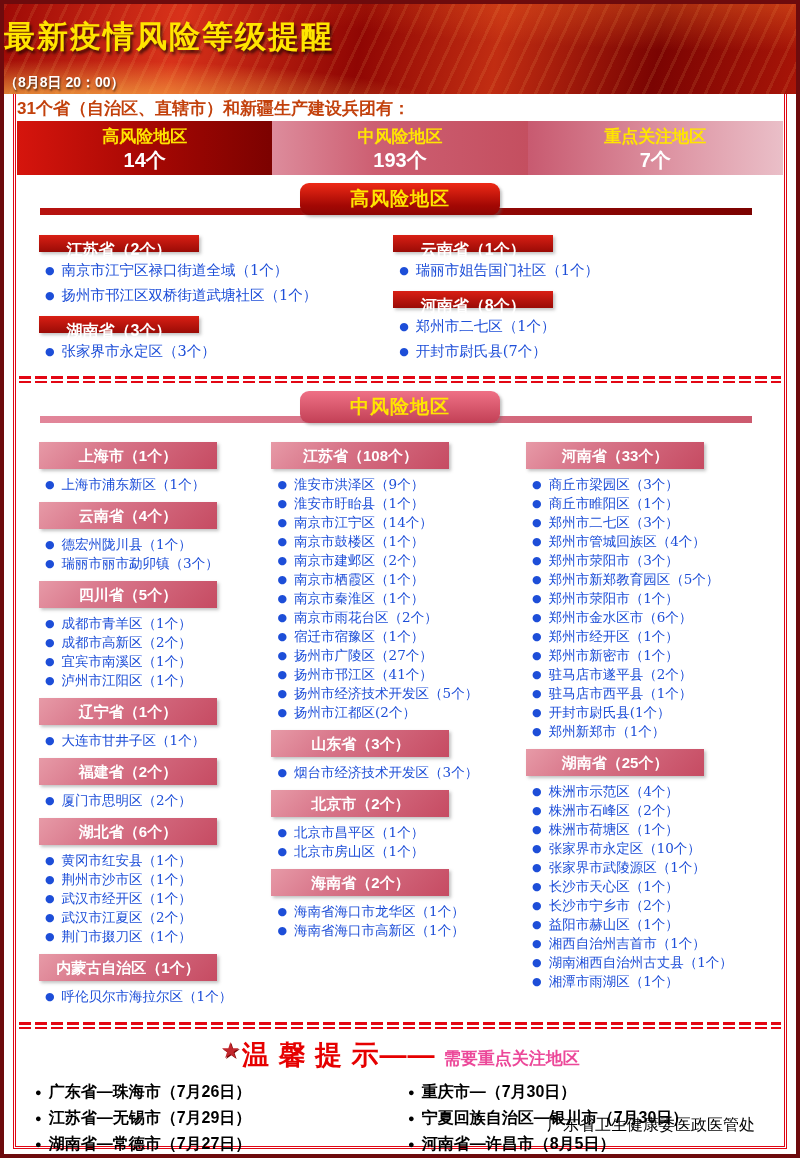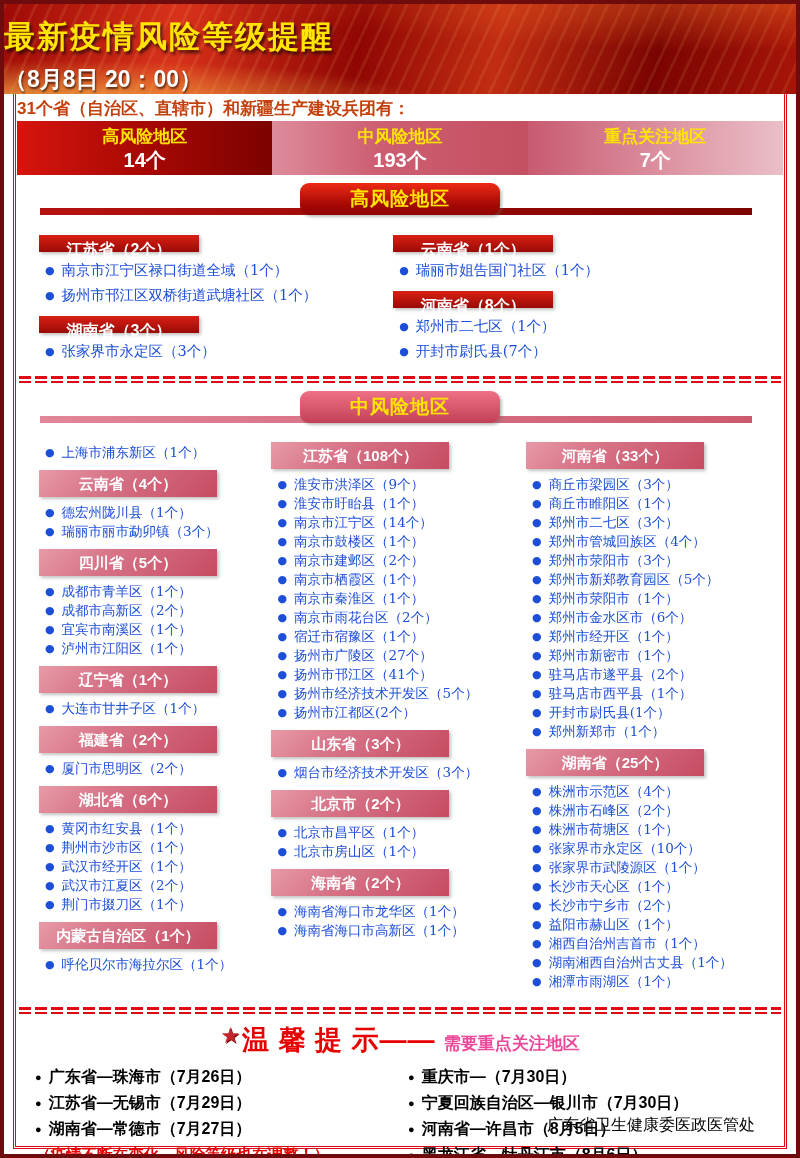--- a/index.html
+++ b/index.html
@@ -20,21 +20,21 @@
     background:
       radial-gradient(120% 120% at 6% 110%, rgba(247,176,70,.9) 0%, rgba(247,176,70,0) 40%),
       radial-gradient(140% 130% at 98% -10%, rgba(255,120,40,.45) 0%, rgba(255,120,40,0) 48%),
       repeating-linear-gradient(115deg, rgba(255,210,120,.10) 0 3px, rgba(0,0,0,0) 3px 14px),
       linear-gradient(100deg,#9e0a06 0%,#d8321a 22%,#8f0603 45%,#c12d12 62%,#7a0402 82%,#a81508 100%);
   }
   .banner-title{
     margin-top:12px;font-size:31px;font-weight:bold;color:#ffe500;
     letter-spacing:2px;text-shadow:2px 3px 3px rgba(0,0,0,.65);
   }
-  .banner-date{margin-top:6px;font-size:23px;font-weight:bold;color:#fff;text-shadow:1px 2px 2px rgba(0,0,0,.6);}
+  .banner-date{margin-top:16px;font-size:14px;font-weight:bold;color:#fff;text-shadow:1px 2px 2px rgba(0,0,0,.6);}
   
   .content{position:absolute;left:13px;right:13px;top:92px;bottom:8px;}
   .subtitle-row{height:25px;line-height:25px;text-align:left;font-size:17px;font-weight:bold;color:#c2410c;}
   .stats{display:flex;height:54px;}
   .stat{flex:1;text-align:center;color:#fff;padding-top:4px;box-sizing:border-box;}
   .stat-1{background:linear-gradient(90deg,#d6150d 0%,#a30703 55%,#7c0200 100%);}
   .stat-2{background:linear-gradient(90deg,#dd8c9c 0%,#cd5f72 40%,#c44f60 100%);}
   .stat-3{background:linear-gradient(90deg,#c85a70 0%,#dd93a2 55%,#eabfc8 100%);}
   .stat-label{font-size:17px;font-weight:bold;color:#ffe500;line-height:23px;}
   .stat-count{font-size:20px;font-weight:bold;line-height:25px;}
@@ -163,20 +163,21 @@
 
   <div class="divider"></div>
 
   <div class="section-head mid">
     <div class="head-bar"></div>
     <div class="head-badge">中风险地区</div>
   </div>
 
   <div class="cols mid-cols" id="mid-cols">
       <div class="risk-col">
+        <div class="badge mr-badge">上海市（1个）</div>
         <ul class="items">
           <li>上海市浦东新区（1个）</li>
         </ul>
         <div class="badge mr-badge">云南省（4个）</div>
         <ul class="items">
           <li>德宏州陇川县（1个）</li>
           <li>瑞丽市丽市勐卯镇（3个）</li>
         </ul>
         <div class="badge mr-badge">四川省（5个）</div>
         <ul class="items">

